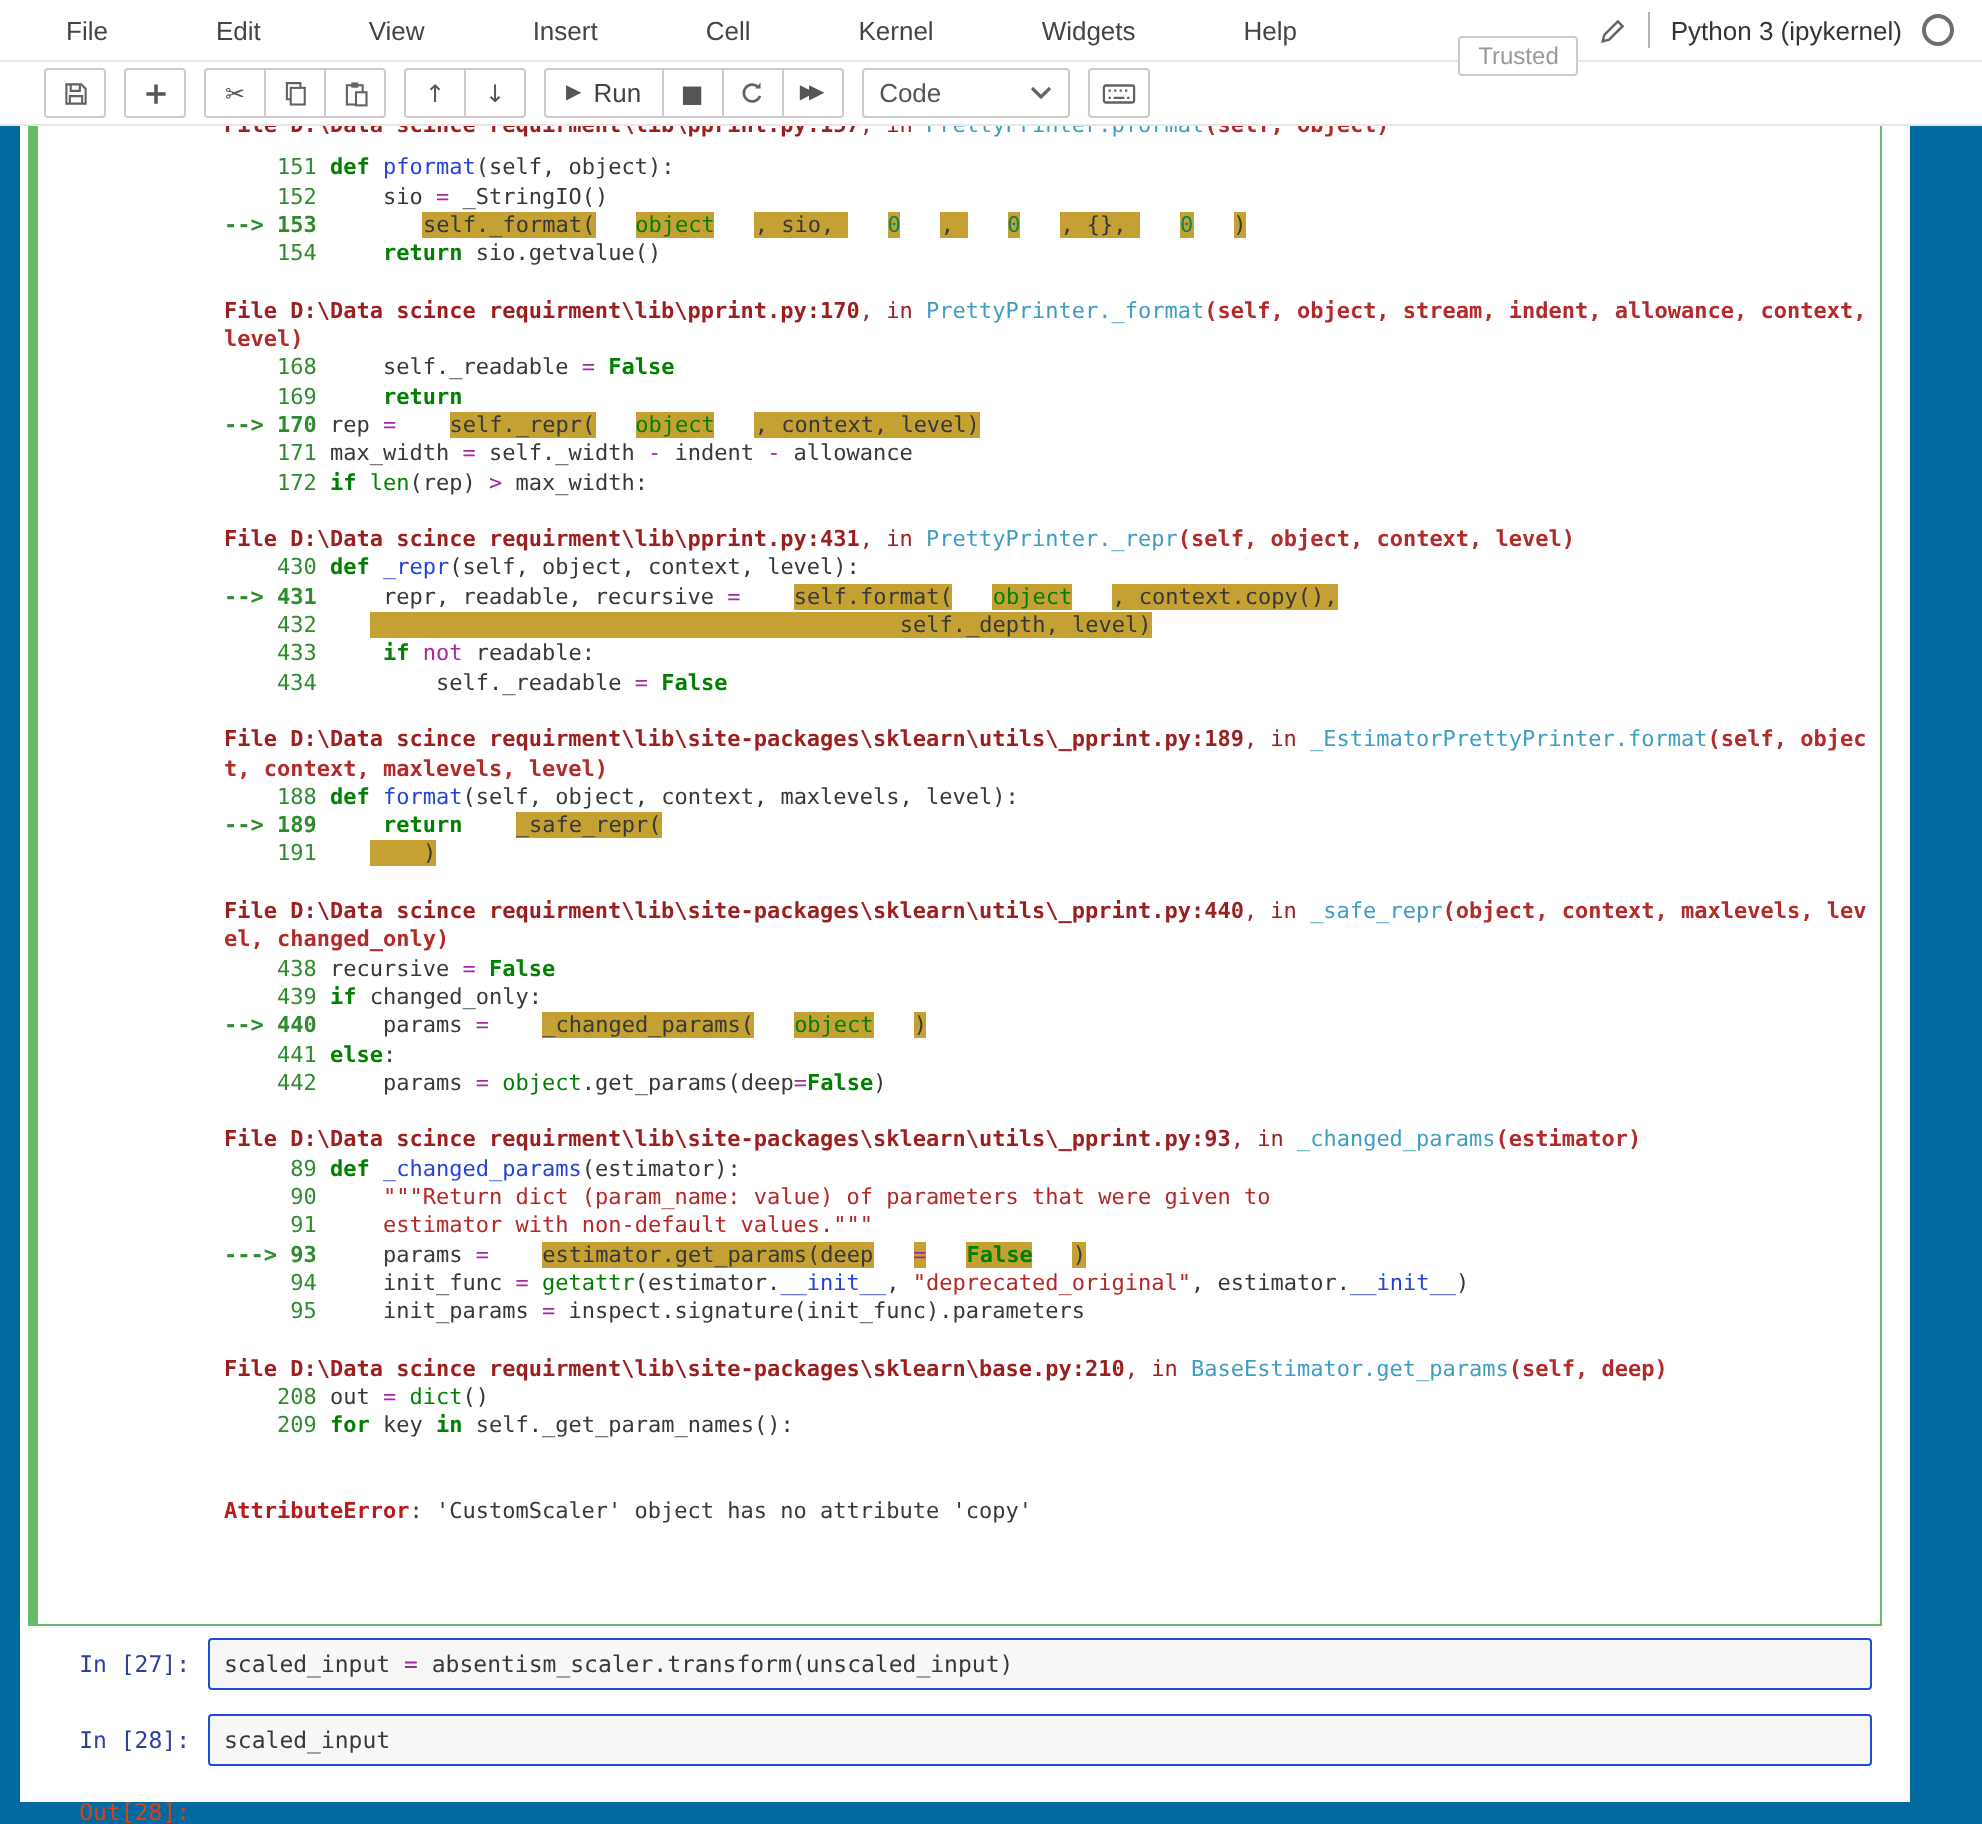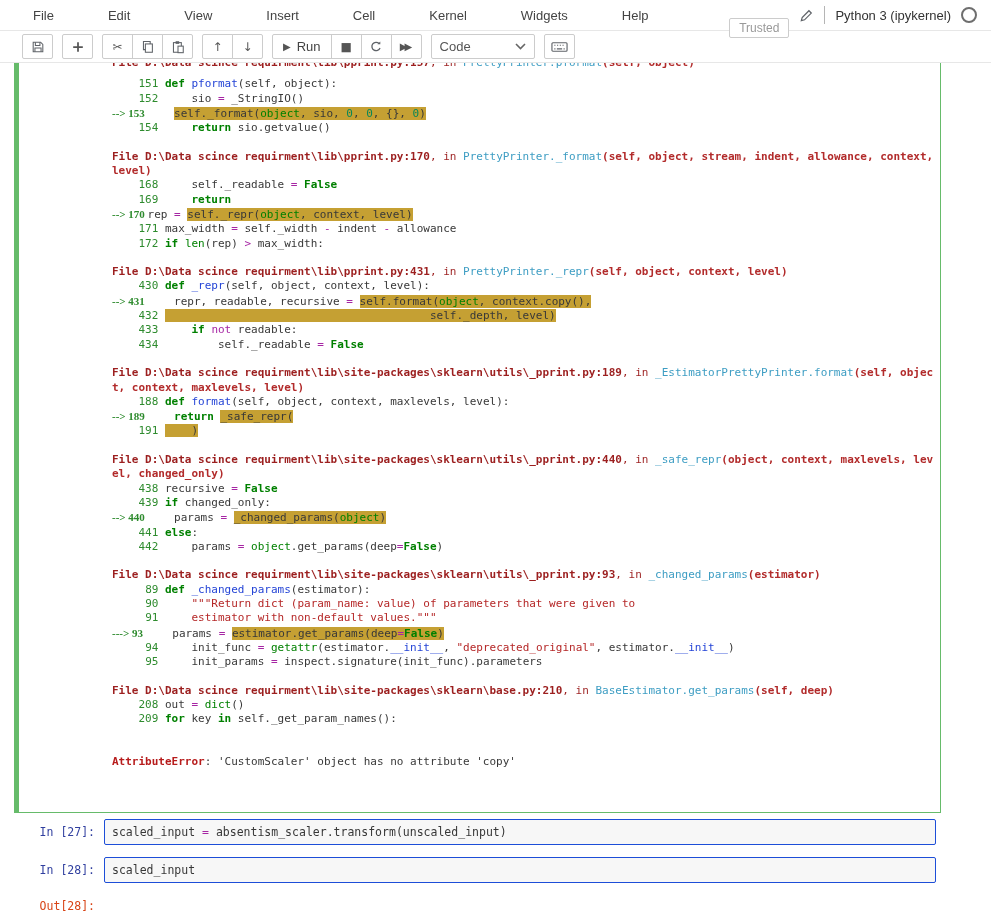--- a/index.html
+++ b/index.html
@@ -24,46 +24,46 @@
   .btn-group .tb-btn:first-child{border-radius:2px 0 0 2px;}
   .btn-group .tb-btn:last-child{border-radius:0 2px 2px 0;}
   .btn-group .tb-btn:only-child{border-radius:2px;}
   .run-btn{gap:6px;padding:0 10px;font-size:13px;color:#444;}
   .glyph{font-family:"DejaVu Sans",sans-serif;color:#555;}
   .ff{letter-spacing:-3px;font-size:10px;padding-right:3px;}
   .celltype-select{width:104px;height:25px;border:1px solid #ccc;border-radius:2px;background:#fff;display:flex;align-items:center;justify-content:space-between;padding:0 8px;font-size:13px;color:#555;cursor:pointer;box-sizing:border-box;}
   .kb-btn{border-radius:2px;}
 
   
-  .nb-body{position:relative;height:850px;background:#ffffff;}
+  .nb-body{position:relative;height:850px;background:#0369a1;}
   .nb-container{position:absolute;left:10px;top:0;width:945px;height:838px;background:#fff;}
 
   
   .error-cell{position:relative;margin-left:4px;width:927px;height:750px;border:1px solid #66bb6a;border-left:5px solid #66bb6a;border-top:none;box-sizing:border-box;overflow:hidden;background:#fff;}
   .tb-out{position:absolute;left:93px;top:0;width:824px;}
   .tb-line{white-space:pre-wrap;word-break:break-all;font-family:"DejaVu Sans Mono",monospace;font-size:11px;line-height:14.3px;color:#383838;min-height:14.3px;}
   .tb-line.clip{height:6px;overflow:hidden;}
   .tb-line.clip span{position:relative;top:-7px;}
 
   
   .tk-k{color:#383838;}
   .tk-ln{color:#2e8b2e;}
-  .tk-ar{color:#2e8b2e;font-weight:bold;font-family:Liberation Serif, serif;}
+  .tk-ar{color:#2e8b2e;font-weight:bold;}
   .tk-kw{color:#008000;font-weight:bold;}
   .tk-fn{color:#2444d6;}
   .tk-op{color:#a626a4;}
   .tk-bi{color:#008000;}
   .tk-st{color:#b52727;}
   .tk-nu{color:#098658;}
   .tk-path{color:#9c1f1f;font-weight:bold;}
   .tk-hin{color:#9c1f1f;}
   .tk-func{color:#3d9dc3;}
   .tk-args{color:#b22b2b;font-weight:bold;}
   .tk-err{color:#b71c1c;font-weight:bold;}
-  .tk-hl{background:#c5a033;}
+  .tk-hl{background:#c5a033;margin-left:20px;}
 
   
   .code-cell{display:flex;align-items:flex-start;padding:6px 19px 6px 4px;}
   .prompt{width:90px;flex:none;text-align:right;padding-right:9px;font-family:"DejaVu Sans Mono",monospace;font-size:11.5px;line-height:14px;padding-top:6px;box-sizing:border-box;}
   .in-prompt{color:#303f9f;}
   .out-prompt{color:#d84315;}
   .input-box{flex:1;border:1px solid #1d4ed8;border-radius:2px;background:#f7f7f7;padding:5px 7px;font-family:"DejaVu Sans Mono",monospace;font-size:11.5px;line-height:14px;color:#212121;box-sizing:border-box;}
   .out-row{display:flex;padding:4px 0 0 4px;}
 
   svg.icon{display:block;}

